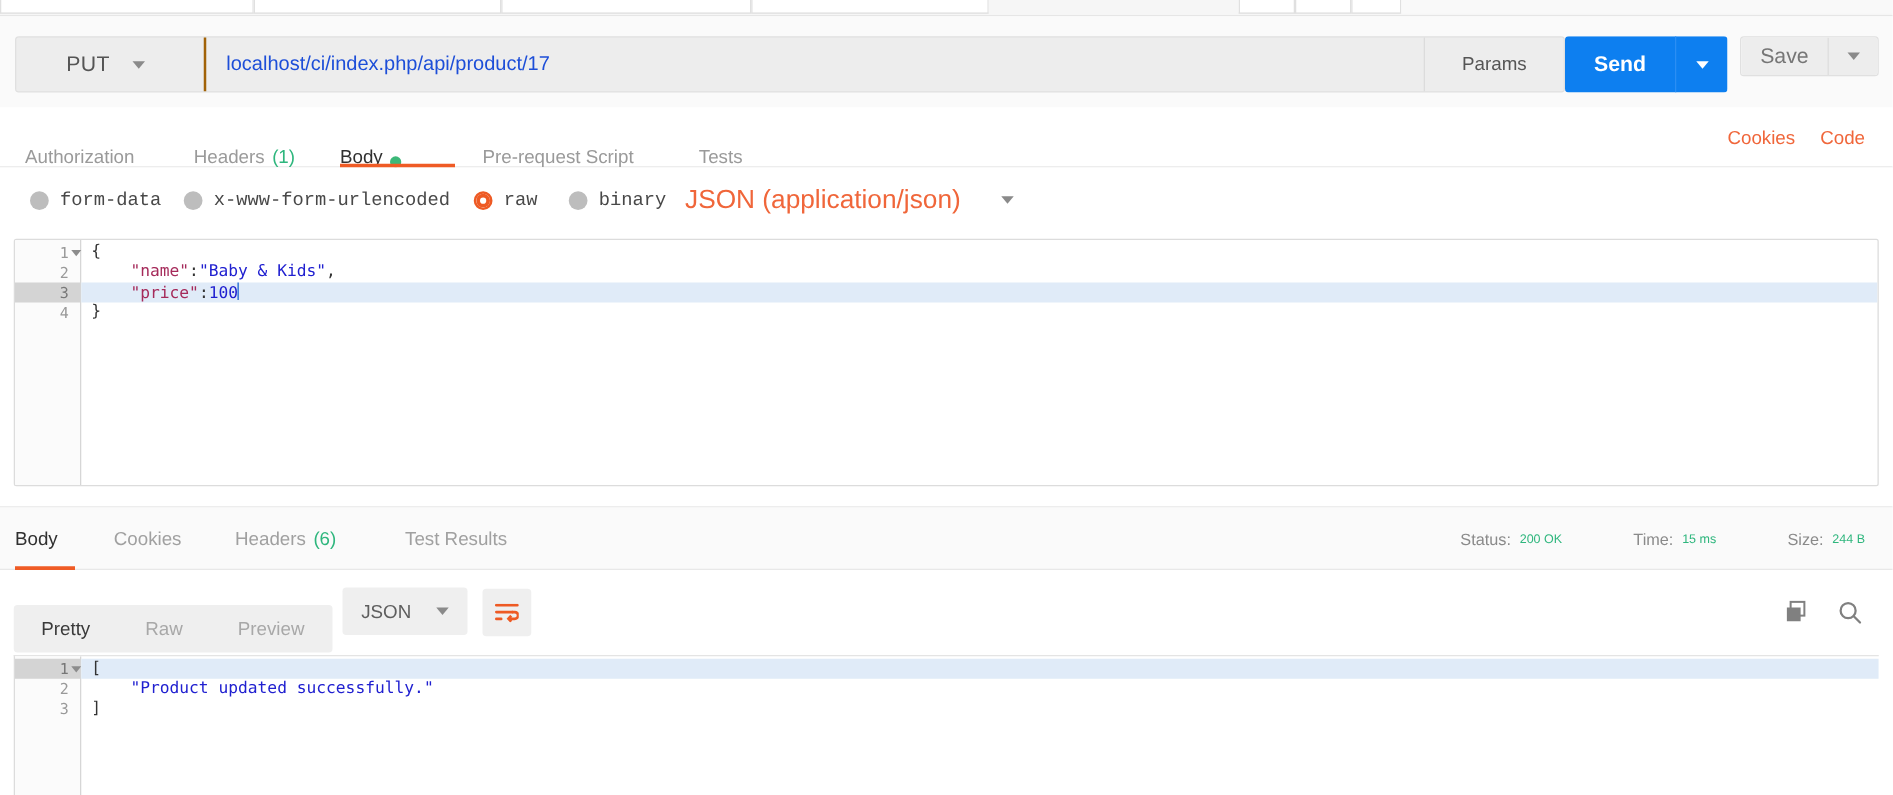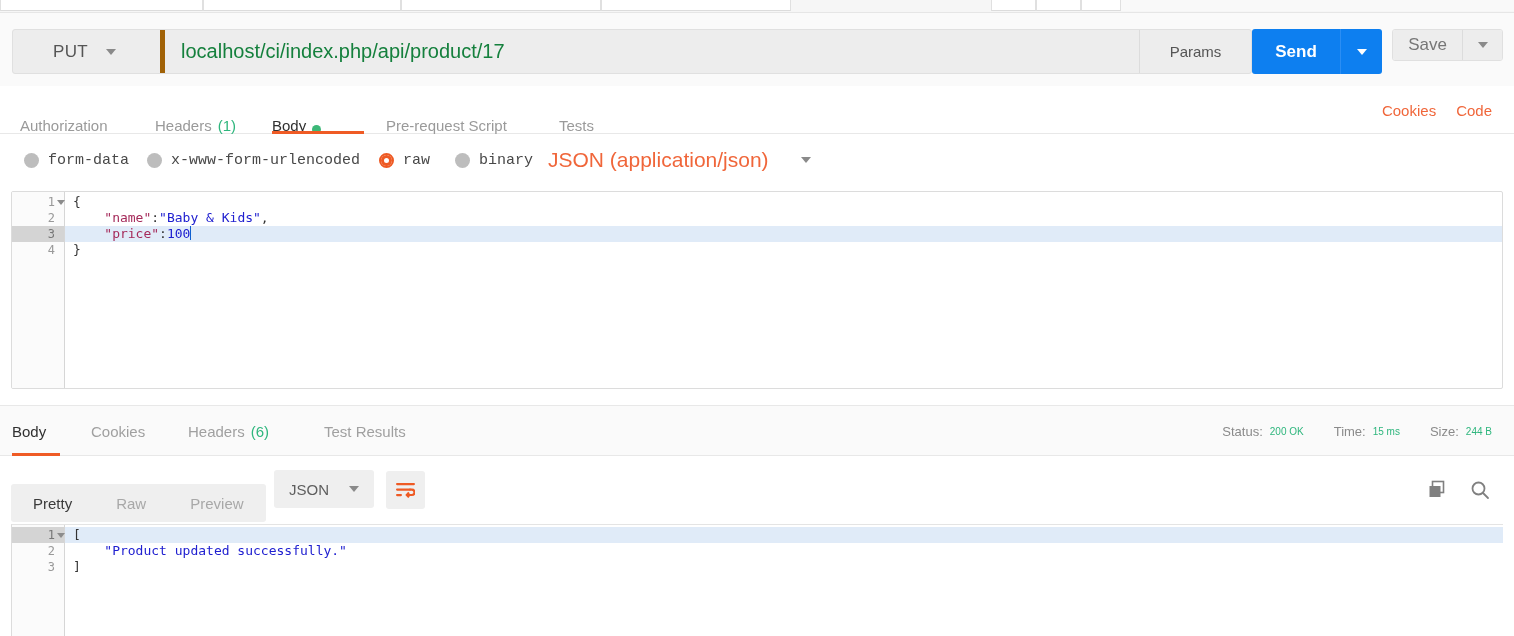--- a/index.html
+++ b/index.html
@@ -34,32 +34,32 @@
     position: absolute; left: 12px; top: 16px;
     width: 1240px; height: 45px;
     background: #ededed;
     border: 1px solid #e0e0e0;
     border-radius: 3px;
     display: flex; align-items: stretch;
   }
   .method-box {
     width: 152px; display: flex; align-items: center;
     padding-left: 40px; gap: 18px;
-    border-right: 5px solid #a16207;
+    border-right: 2px solid #a16207;
     cursor: pointer;
   }
   .method-label { font-size: 17px; color: #555555; letter-spacing: .3px; }
   .caret {
     width: 0; height: 0;
     border-left: 5px solid transparent;
     border-right: 5px solid transparent;
     border-top: 6px solid #8a8a8a;
   }
   .url-input-wrap { flex: 1; display: flex; align-items: center; padding-left: 16px; }
-  .url-text { font-size: 20px; color: #15803d; }
+  .url-text { font-size: 16px; color: #1d4ed8; }
   .params-box {
     width: 112px; display: flex; align-items: center; justify-content: center;
     border-left: 1px solid #dcdcdc; cursor: pointer;
   }
   .params-label { font-size: 15px; color: #555555; }
 
   .send-group {
     position: absolute; left: 1252px; top: 16px;
     height: 45px; display: flex; border-radius: 3px; overflow: hidden;
   }
@@ -214,21 +214,21 @@
   }
   .resp-tab.active { color: #303030; }
   .resp-tab .underline {
     position: absolute; left: 0; right: 0; bottom: 0; height: 3px;
     background: #ef5b25;
   }
   .meta-group {
     position: absolute; right: 22px; top: 0; height: 50px;
     display: flex; align-items: center; gap: 30px;
   }
-  .meta-item { display: flex; align-items: center; gap: 7px; }
+  .meta-item { display: flex; align-items: center; gap: 7px; margin-left: 27px; }
   .meta-label { font-size: 13px; color: #8a8a8a; }
   .meta-value { font-size: 10px; color: #2eb67d; }
 
   
   .resp-toolbar {
     position: absolute; left: 0; top: 456px; width: 1514px; height: 68px;
     background: #ffffff;
   }
   .seg-group {
     position: absolute; left: 11px; top: 28px;

